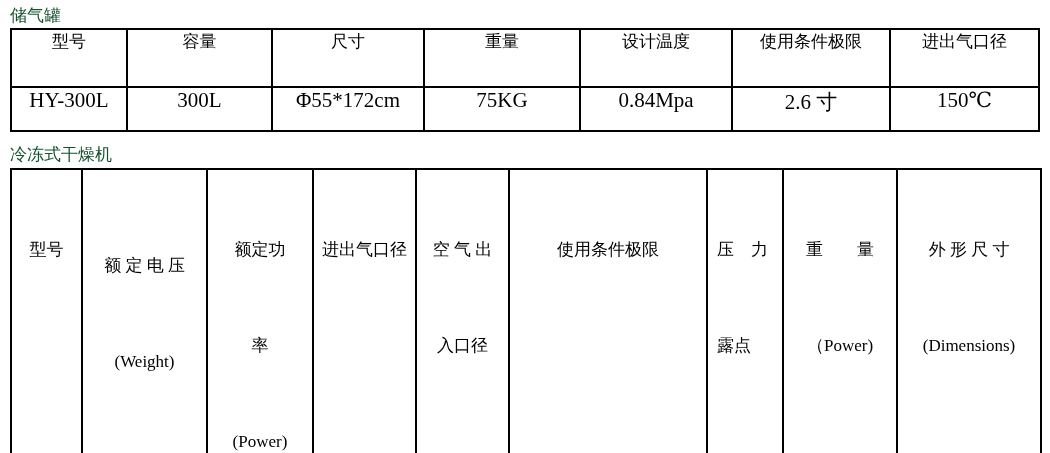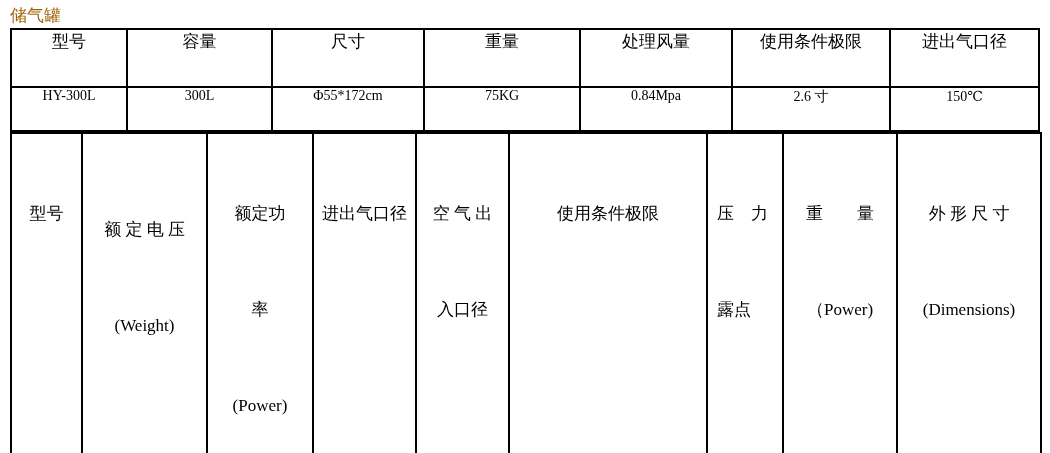--- a/index.html
+++ b/index.html
@@ -13,21 +13,21 @@
     position: relative;
     width: 1050px;
     height: 453px;
     background: #ffffff;
     overflow: hidden;
   }
   .section-title {
     margin: 0 0 0 10px;
     font-size: 17px;
     line-height: 24px;
-    color: #a16207;
+    color: #14532d;
     white-space: pre;
   }
   .title-1 { padding-top: 4px; }
   .title-2 { margin-top: 10px; line-height: 26px; }
 
   table.spec {
     border-collapse: collapse;
     table-layout: fixed;
     margin-left: 10px;
     background: #ffffff;
@@ -37,21 +37,21 @@
     font-weight: normal;
     text-align: center;
     vertical-align: top;
     padding: 0;
     overflow: hidden;
     white-space: pre;
   }
 
   
   .t1 th { height: 56px; padding-top: 8px; font-size: 17px; }
-  .t1 td { height: 42px; padding-top: 10px; font-size: 14px; margin-left: 12px; }
+  .t1 td { height: 42px; padding-top: 10px; font-size: 21px; margin-left: 12px; }
 
   
   .t2 th { height: 93px; padding-top: 7px; font-size: 17px; line-height: 32px; }
   .t2 th.vt-mid { padding-top: 16px; }
   .t2 th.left-pad { text-align: left; padding-left: 9px; }
   .line { white-space: pre; }
 </style>
 </head>
 <body>
 
@@ -68,38 +68,39 @@
         <col style="width:152px">
         <col style="width:158px">
       <col style="width:149px">
     </colgroup>
     <thead>
       <tr>
         <th>型号</th>
         <th>容量</th>
         <th>尺寸</th>
         <th>重量</th>
-        <th>处理风量</th>
+        <th>设计温度</th>
         <th>使用条件极限</th>
         <th>进出气口径</th>
       </tr>
     </thead>
     <tbody>
       <tr>
         <td>HY-300L</td>
         <td>300L</td>
         <td>Φ55*172cm</td>
         <td>75KG</td>
         <td>0.84Mpa</td>
         <td>2.6 寸</td>
         <td>150℃</td>
       </tr>
     </tbody>
   </table>
 
+  <div class="section-title title-2">冷冻式干燥机</div>
 
   <table class="spec t2">
     <colgroup>
       <col style="width:71px">
         <col style="width:125px">
         <col style="width:106px">
       <col style="width:103px">
         <col style="width:93px">
         <col style="width:198px">
       <col style="width:76px">

